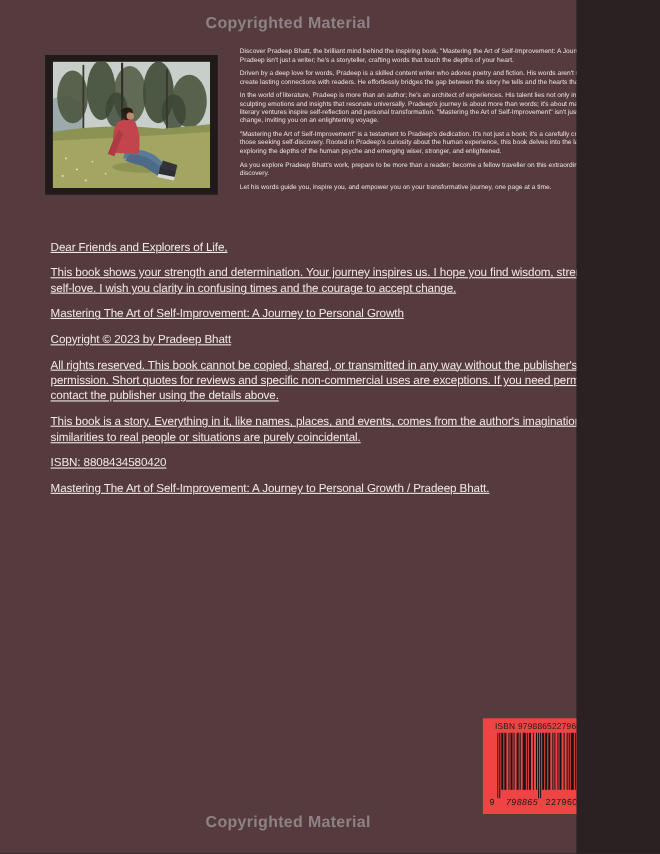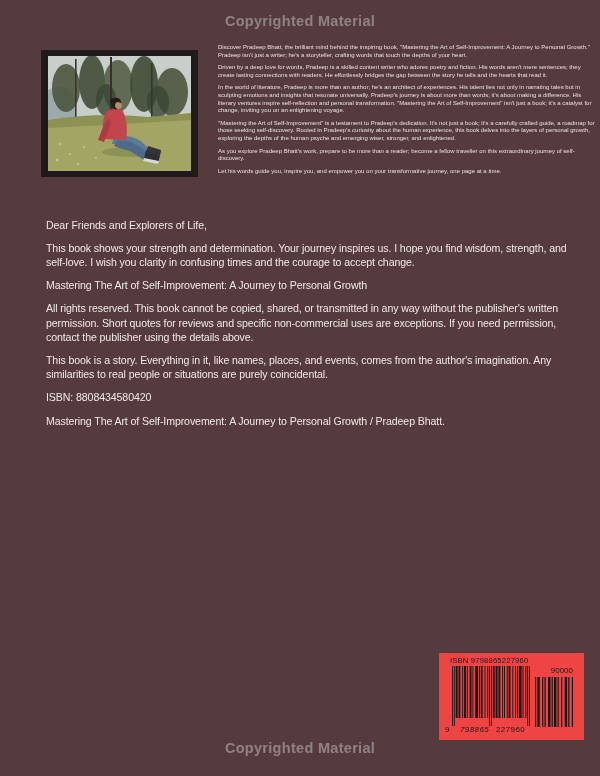--- a/index.html
+++ b/index.html
@@ -1,18 +1,18 @@
 <!DOCTYPE html>
 <html><head>
 <meta charset="utf-8">
 <style>
   html,body{margin:0;padding:0;background:#2b2022;}
   .page{
     position:relative;
-    width:600px;height:776px;
+    width:524px;height:776px;
     background:#563b3e;
     overflow:hidden;
     font-family:"Liberation Sans", sans-serif;
   }
   .notice{
     position:absolute;left:0;width:100%;
     text-align:center;
     font-size:14.5px;font-weight:bold;letter-spacing:.3px;
     color:#8e8287;
   }
@@ -37,21 +37,21 @@
     letter-spacing:0;
   }
   .bio p{margin:0 0 5px 0;}
 
   
   .dedication{
     position:absolute;left:46px;top:218px;width:528px;
     color:#f0e9e5;
     font-size:10.6px;line-height:14.4px;letter-spacing:-0.1px;
   }
-  .dedication p{margin:0 0 8.5px 0;}
+  .dedication p{margin:0 0 8.5px 0;text-decoration:underline;}
   .dedication p.spaced{margin-top:9px;}
 
   
   .barcode-box{
     position:absolute;left:439px;top:653px;
     width:145px;height:87px;
     background:#ef4444;
   }
   .barcode-box .isbn-label{
     position:absolute;left:11px;top:3px;
@@ -126,20 +126,21 @@
     <p>In the world of literature, Pradeep is more than an author; he's an architect of experiences. His talent lies not only in narrating tales but in sculpting emotions and insights that resonate universally. Pradeep's journey is about more than words; it's about making a difference. His literary ventures inspire self-reflection and personal transformation. "Mastering the Art of Self-Improvement" isn't just a book; it's a catalyst for change, inviting you on an enlightening voyage.</p>
     <p>"Mastering the Art of Self-Improvement" is a testament to Pradeep's dedication. It's not just a book; it's a carefully crafted guide, a roadmap for those seeking self-discovery. Rooted in Pradeep's curiosity about the human experience, this book delves into the layers of personal growth, exploring the depths of the human psyche and emerging wiser, stronger, and enlightened.</p>
     <p>As you explore Pradeep Bhatt's work, prepare to be more than a reader; become a fellow traveller on this extraordinary journey of self-discovery.</p>
     <p>Let his words guide you, inspire you, and empower you on your transformative journey, one page at a time.</p>
   </div>
 
   <div class="dedication">
     <p>Dear Friends and Explorers of Life,</p>
     <p>This book shows your strength and determination. Your journey inspires us. I hope you find wisdom, strength, and self-love. I wish you clarity in confusing times and the courage to accept change.</p>
     <p>Mastering The Art of Self-Improvement: A Journey to Personal Growth</p>
+    <p class="spaced">Copyright © 2023 by Pradeep Bhatt</p>
     <p>All rights reserved. This book cannot be copied, shared, or transmitted in any way without the publisher's written permission. Short quotes for reviews and specific non-commercial uses are exceptions. If you need permission, contact the publisher using the details above.</p>
     <p>This book is a story. Everything in it, like names, places, and events, comes from the author's imagination. Any similarities to real people or situations are purely coincidental.</p>
     <p>ISBN: 8808434580420</p>
     <p class="spaced">Mastering The Art of Self-Improvement: A Journey to Personal Growth / Pradeep Bhatt.</p>
   </div>
 
   <div class="barcode-box">
     <div class="isbn-label">ISBN 9798865227960</div>
     <svg id="main-barcode" class="barcode-main" viewBox="0 0 78 60" preserveAspectRatio="none">
         <rect x="0.00" y="0" width="0.93" height="60" fill="#161616"></rect>

